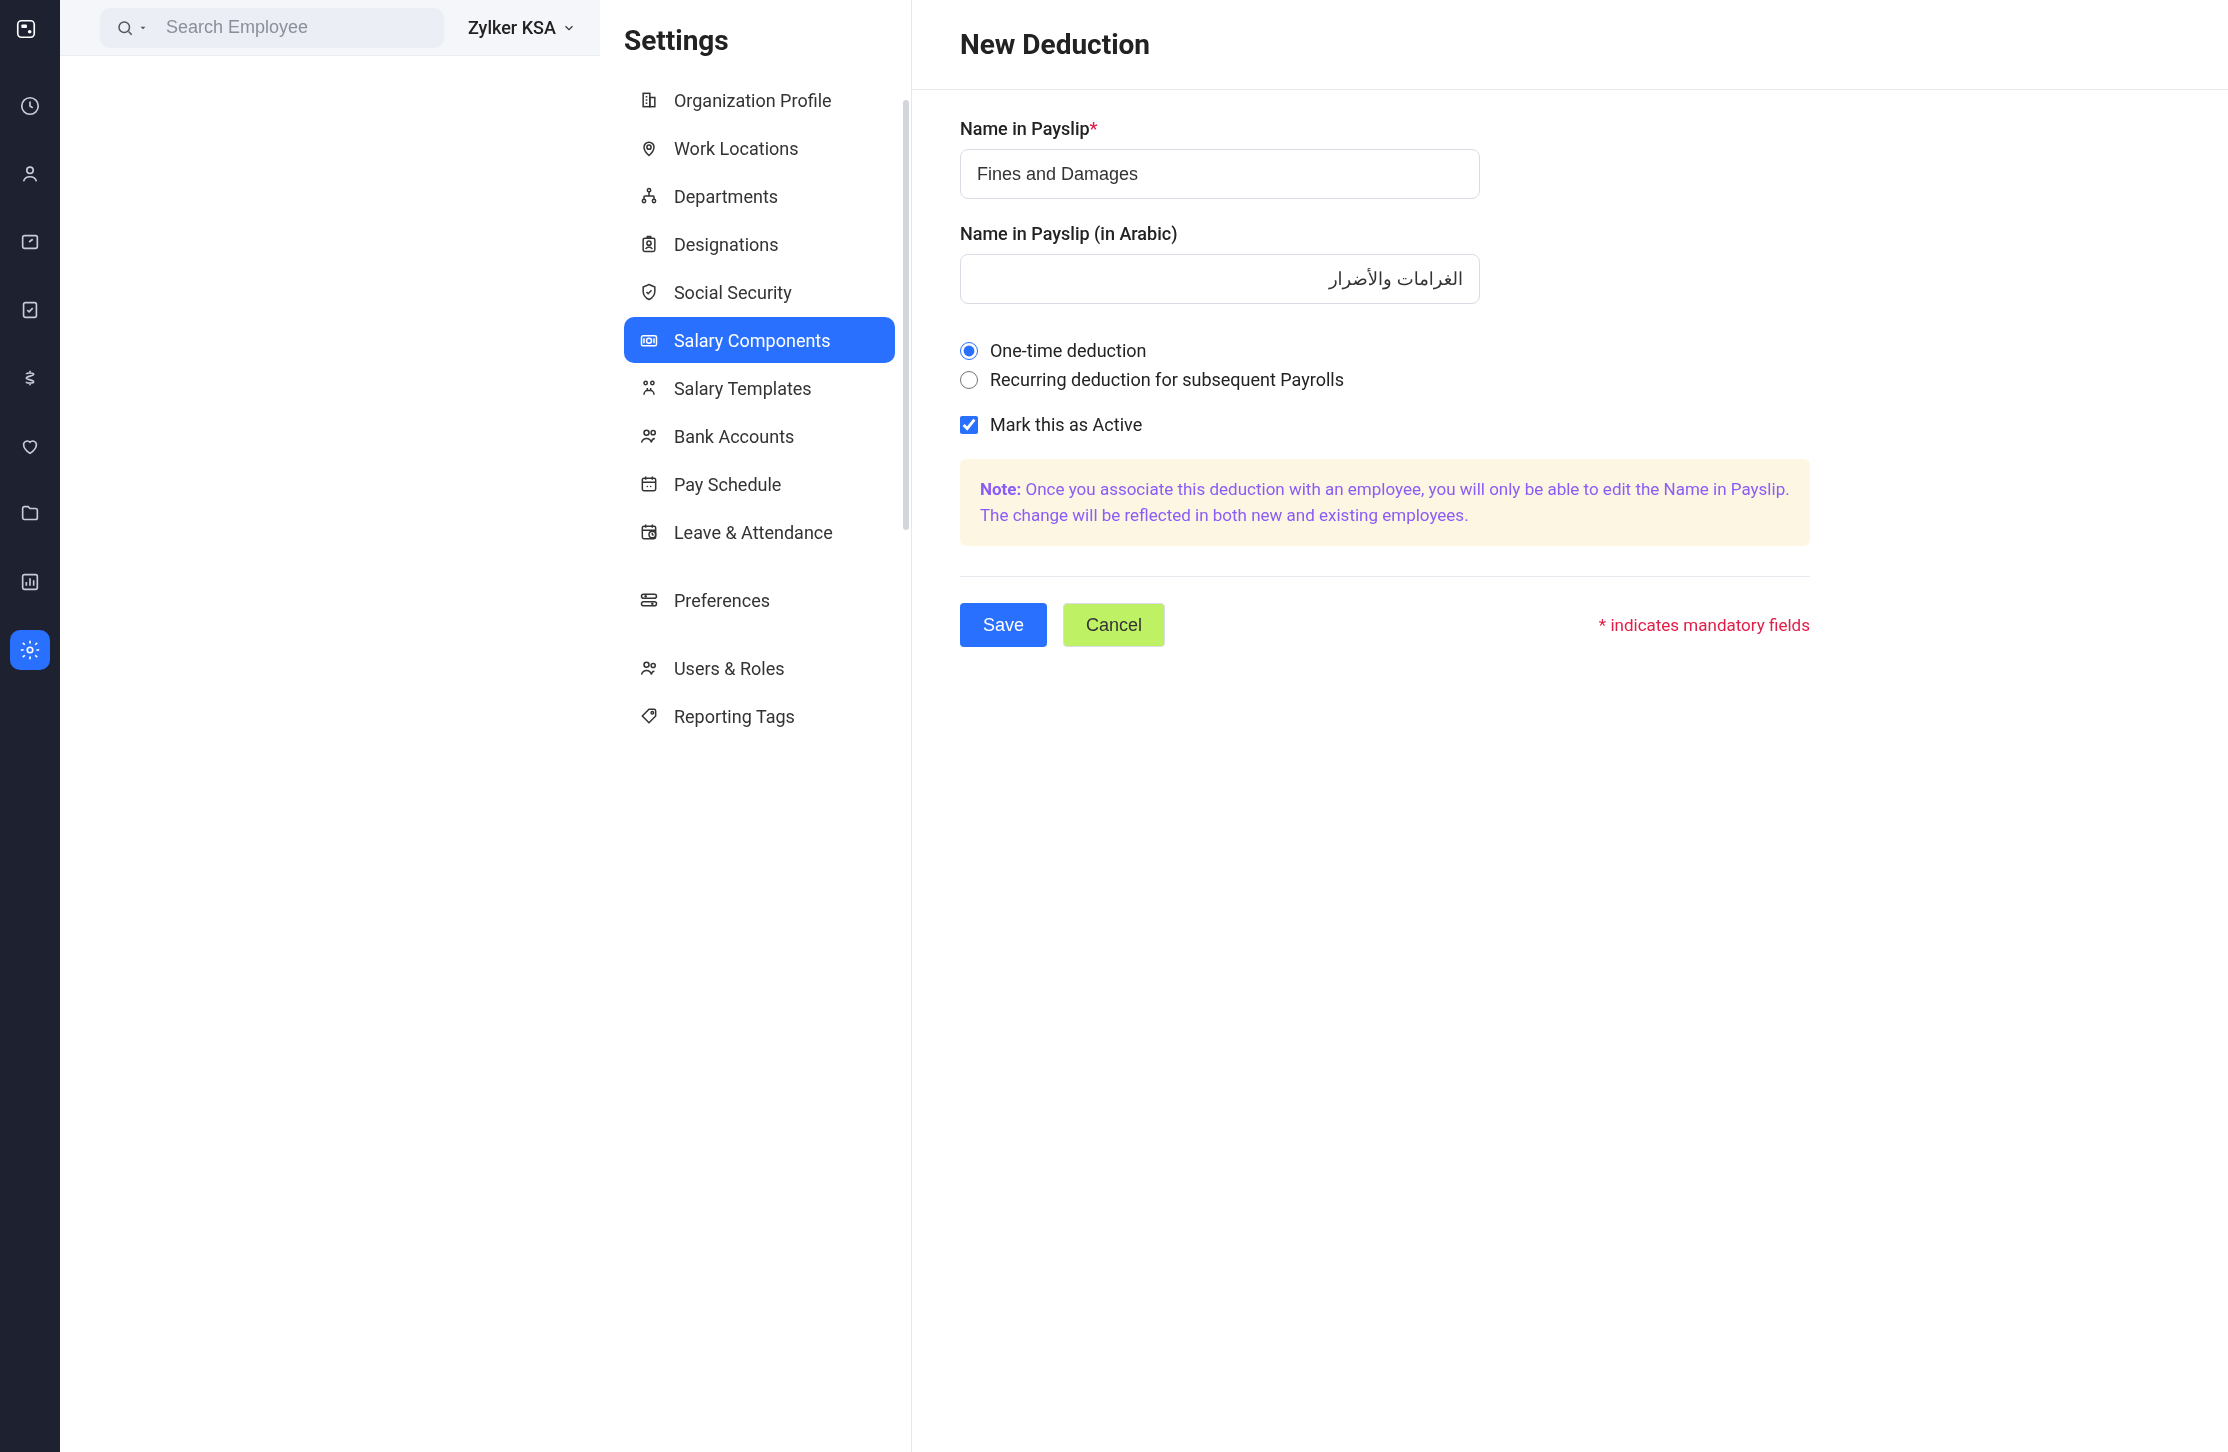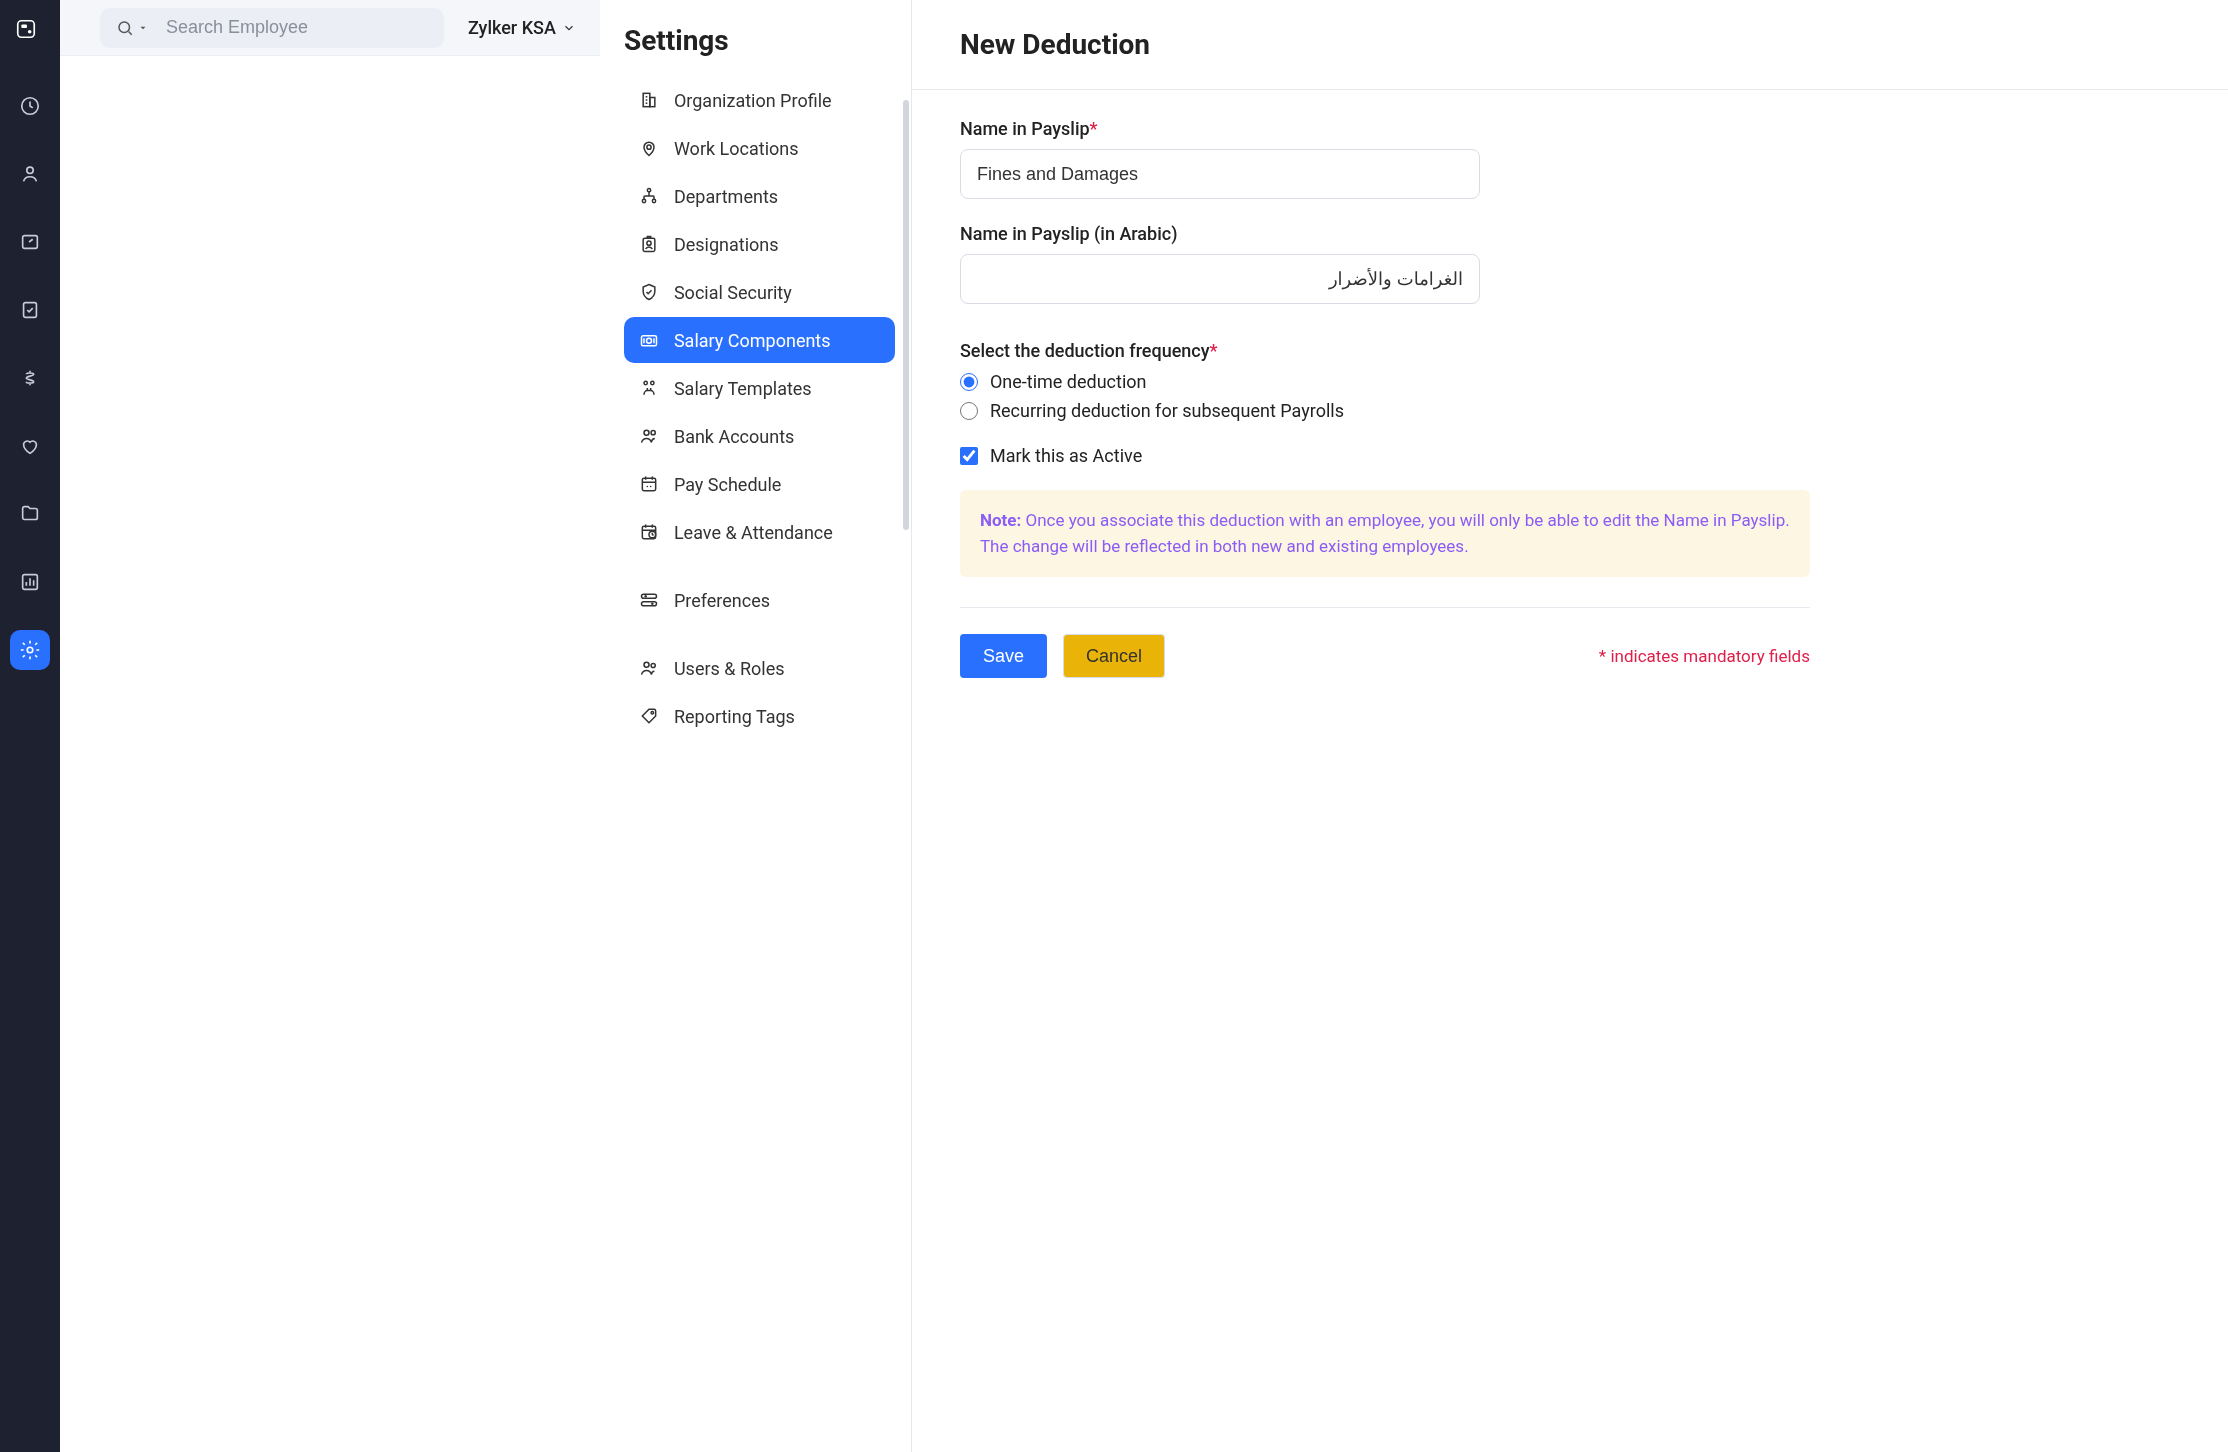--- a/index.html
+++ b/index.html
@@ -172,21 +172,21 @@
   max-width: 850px;
 }
 .btn {
   height: 44px; padding: 0 22px;
   border-radius: 4px;
   font-size: 18px; font-weight: 500;
   cursor: pointer;
   border: 1px solid transparent;
 }
 .btn-primary { background: #2970ff; color: #fff; }
-.btn-secondary { background: #eab308; color: #333; border-color: #d9dce5; }
+.btn-secondary { background: #bef264; color: #333; border-color: #d9dce5; }
 .actions-spacer { flex: 1; }
 .mandatory-note { color: #e11d48; font-size: 17px; }
 </style>
 </head>
 <body>
 
 <div class="app">
 
   <div class="icon-rail">
     <div class="rail-logo">
@@ -435,23 +435,20 @@
           </label>
           <input class="text-input" type="text" value="Fines and Damages" style="">
         </div>
 
         <div class="form-group">
           <label class="form-label">Name in Payslip (in Arabic)</label>
           <input class="text-input" type="text" dir="rtl" value="الغرامات والأضرار" style="">
         </div>
 
         <div class="form-group" style="margin-top:36px;">
-          <label class="form-label">
-            <span>Select the deduction frequency</span><span class="req">*</span>
-          </label>
           <label class="radio-row">
             <input type="radio" name="freq" checked="" style="">
             <span>One-time deduction</span>
           </label>
           <label class="radio-row">
             <input type="radio" name="freq" style="">
             <span>Recurring deduction for subsequent Payrolls</span>
           </label>
         </div>
 

